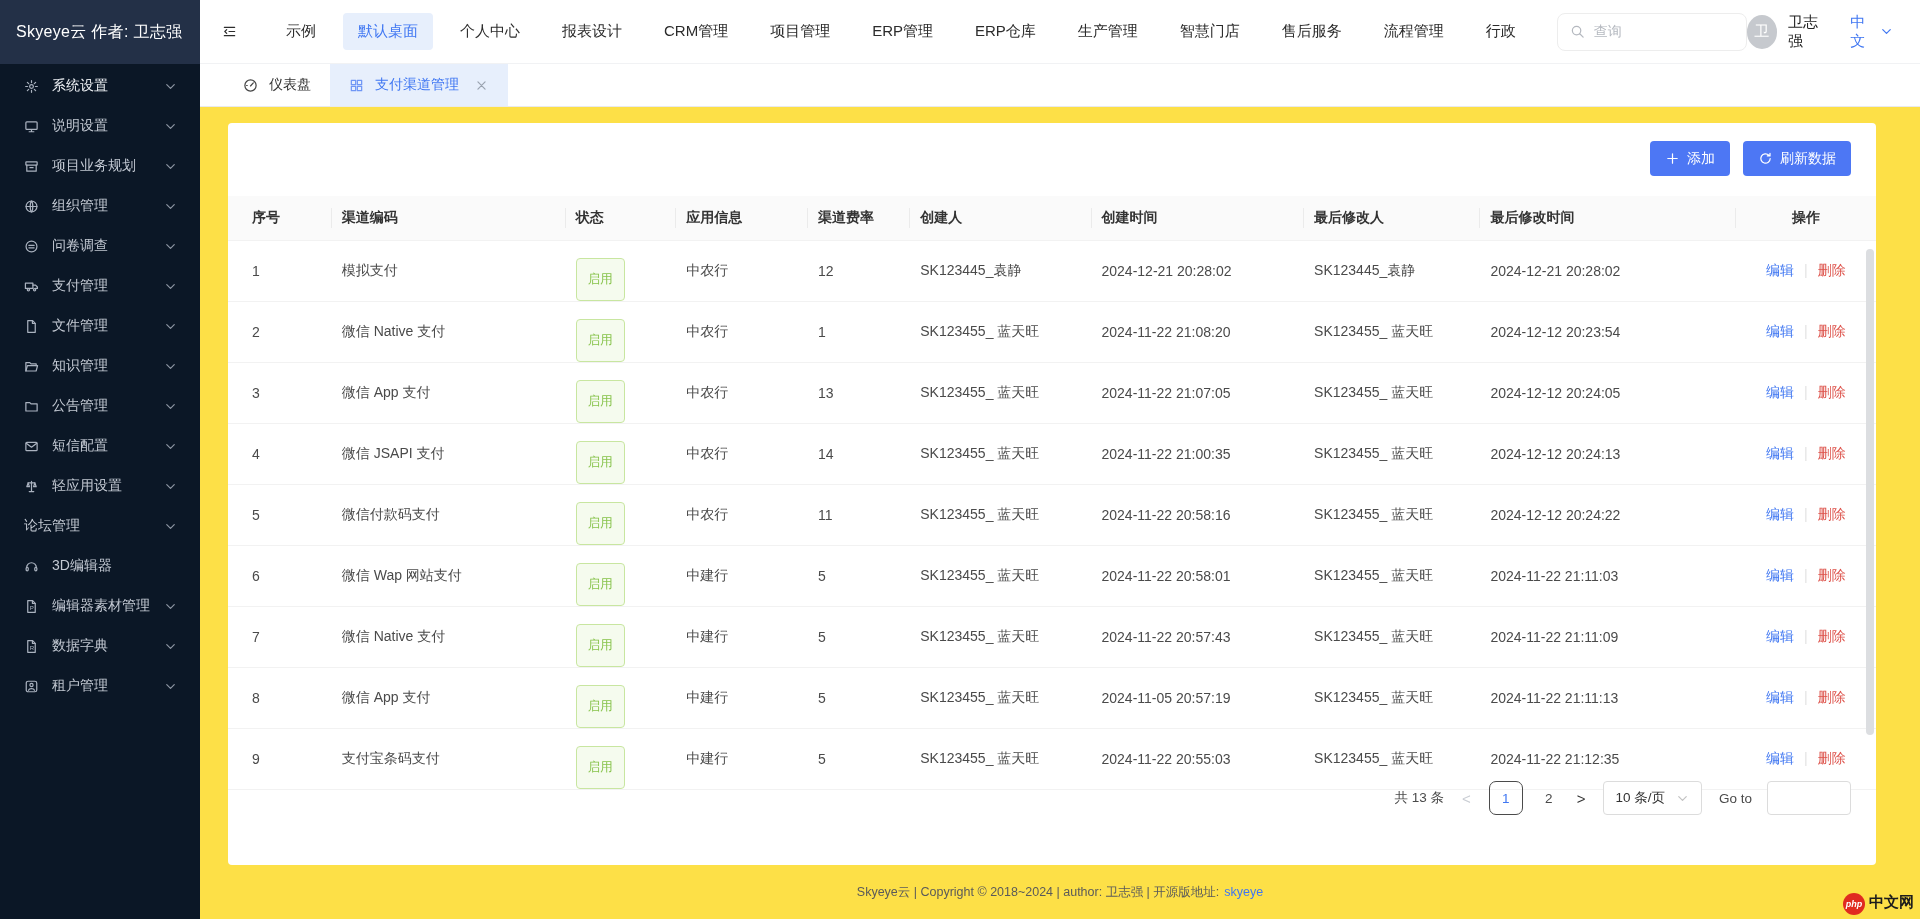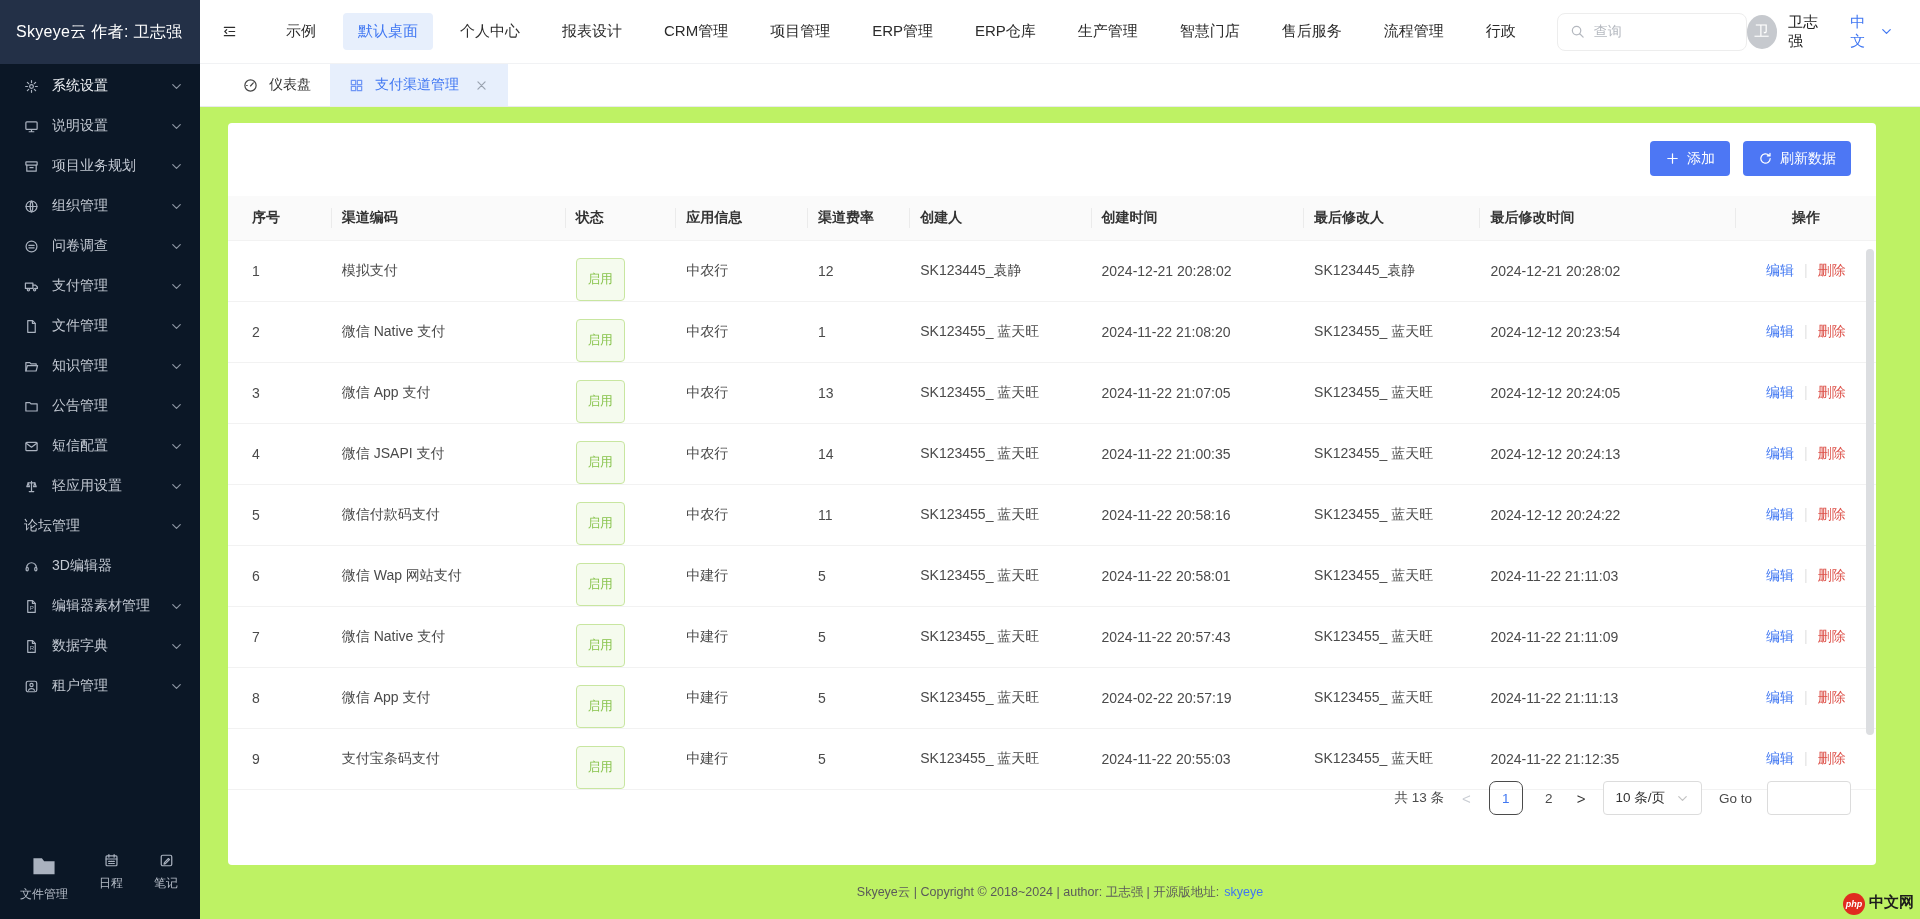--- a/index.html
+++ b/index.html
@@ -21,34 +21,34 @@
   .search-box { margin-left:26px; width:205px; height:38px; border:1px solid #ededed; border-radius:8px;
     display:flex; align-items:center; padding:0 12px; gap:9px; color:#b4b8bf; font-size:14px; background:#fff; }
   .user { margin-left:auto; display:flex; align-items:center; }
   .avatar { width:34px; height:34px; border-radius:50%; background:#c6c9ce; color:#fff; display:flex;
     align-items:center; justify-content:center; font-size:15px; cursor:pointer; }
   .username { font-size:15px; color:#222; margin-left:11px; }
   .lang { color:#4077f2; font-size:15px; margin-left:22px; display:flex; align-items:center; gap:4px; cursor:pointer; }
 
   
   .body { flex:1; display:flex; min-height:0; }
-  .sidebar { width:200px; flex:0 0 200px; background:#0b1726; display:flex; flex-direction:column; }
+  .sidebar { width:200px; flex:0 0 200px; background:#0b1726; display:flex; flex-direction:row; }
   .side-menu { flex:1; padding-top:2px; }
   .side-item { height:40px; display:flex; align-items:center; padding:0 16px 0 24px; gap:13px;
     color:#c3c9d3; font-size:14px; cursor:pointer; white-space:nowrap; }
   .side-item:first-child { color:#eef1f5; }
   .side-item .mi { color:#aab2bf; flex:0 0 15px; }
   .side-item.child { padding-left:24px; }
   .side-item .chev { margin-left:auto; color:#8d95a3; }
   .side-bottom { display:flex; justify-content:space-between; padding:0 22px 16px 20px; }
   .side-tool { display:flex; flex-direction:column; align-items:center; gap:7px; color:#b5bcc7;
     font-size:12px; cursor:pointer; }
   .side-tool .mi { color:#aab2bf; }
 
-  .main { flex:1; display:flex; flex-direction:column; background:#bef264; min-width:0; position:relative; }
+  .main { flex:1; display:flex; flex-direction:column; background:#fde047; min-width:0; position:relative; }
   .tabbar { height:43px; flex:0 0 43px; background:#fff; border-bottom:1px solid #e9eaec;
     display:flex; align-items:stretch; padding-left:24px; }
   .tab { display:flex; align-items:center; gap:11px; padding:0 19px; font-size:14px; color:#333; cursor:pointer; }
   .tab .ti { color:#444; }
   .tab.active { background:#e7effc; color:#4077f2; }
   .tab.active .ti { color:#6f96f5; }
   .tab .close { color:#9aa3b0; margin-left:4px; }
 
   .content { flex:1; padding:16px 44px 0 28px; min-height:0; }
   .card { background:#fff; border-radius:4px; height:742px; position:relative; padding-top:18px; }
@@ -570,21 +570,21 @@
                     <td>2024-11-22 21:11:09</td>
                     <td class="ops"><span class="op-edit">编辑</span><span class="op-sep">|</span><span class="op-del">删除</span></td>
                   </tr>
                   <tr>
                     <td class="first">8</td>
                     <td>微信 App 支付</td>
                     <td><span class="badge">启用</span></td>
                     <td>中建行</td>
                     <td>5</td>
                     <td>SK123455_ 蓝天旺</td>
-                    <td>2024-02-22 20:57:19</td>
+                    <td>2024-11-05 20:57:19</td>
                     <td>SK123455_ 蓝天旺</td>
                     <td>2024-11-22 21:11:13</td>
                     <td class="ops"><span class="op-edit">编辑</span><span class="op-sep">|</span><span class="op-del">删除</span></td>
                   </tr>
                   <tr>
                     <td class="first">9</td>
                     <td>支付宝条码支付</td>
                     <td><span class="badge">启用</span></td>
                     <td>中建行</td>
                     <td>5</td>

